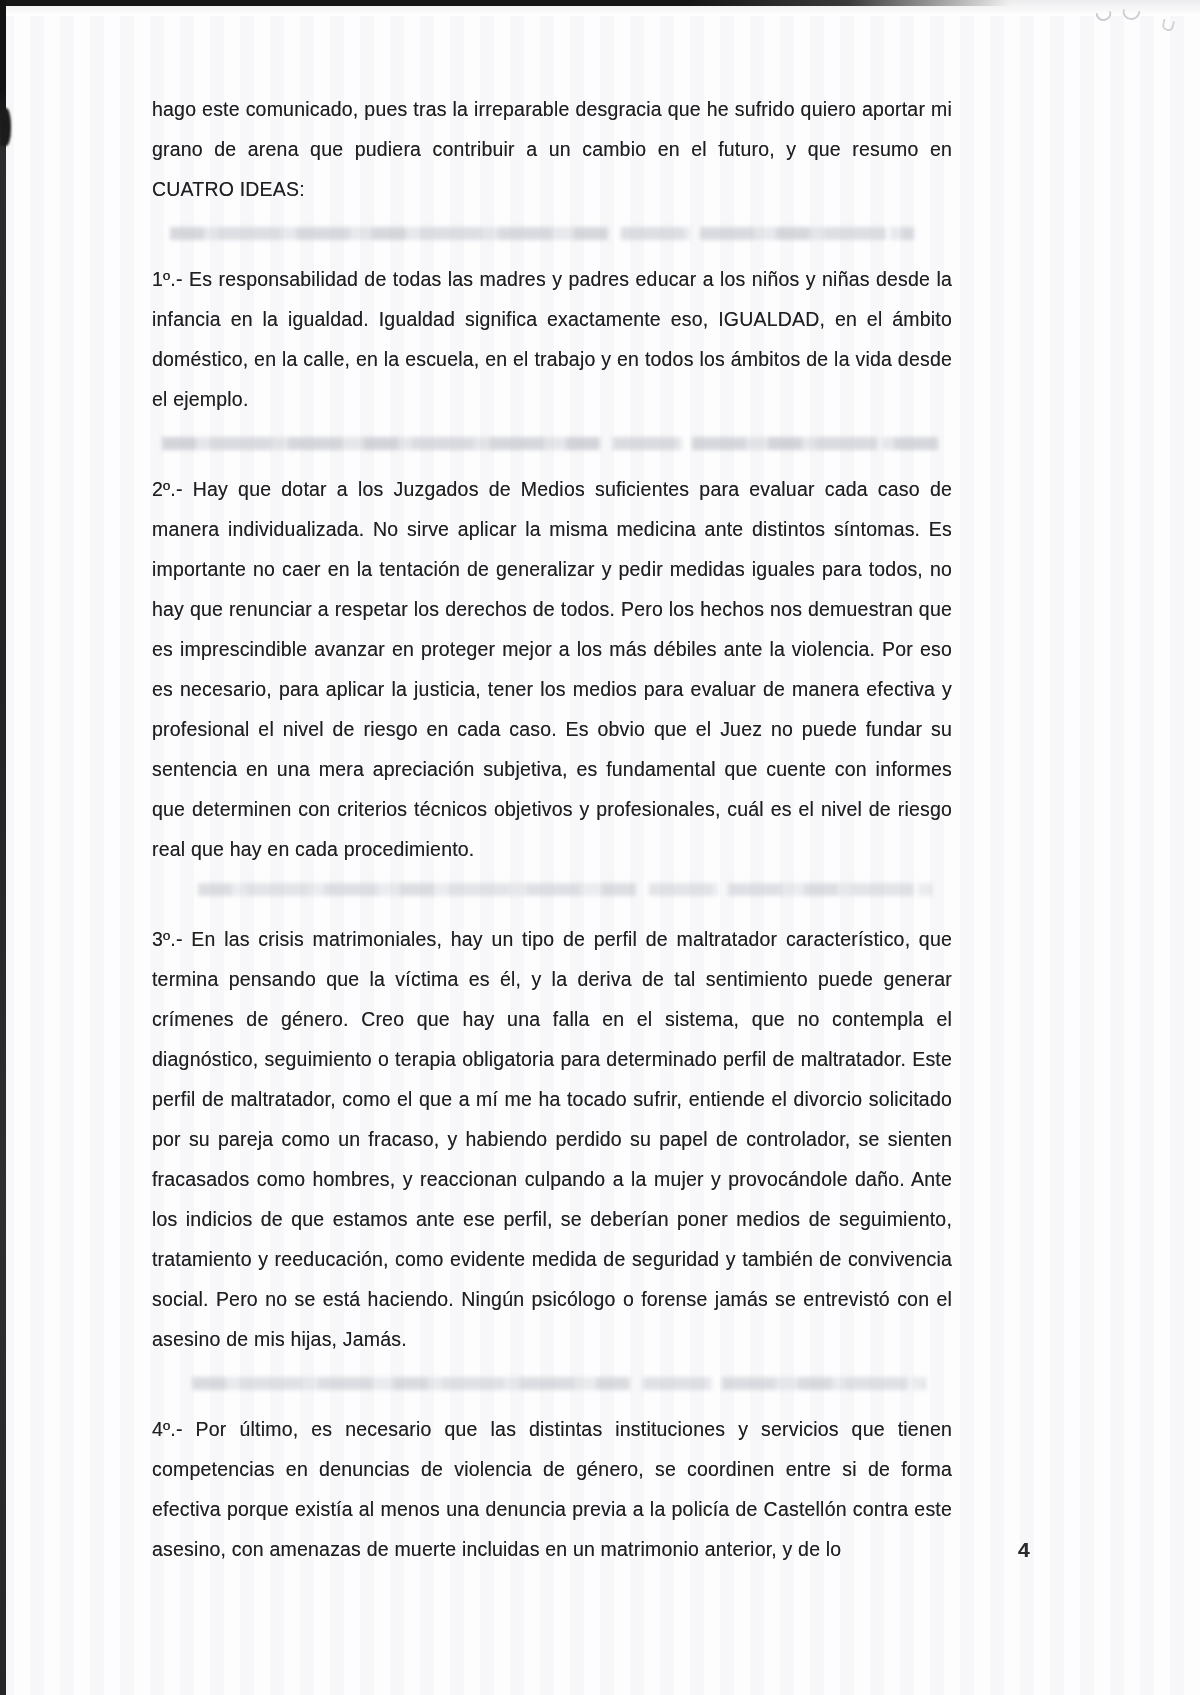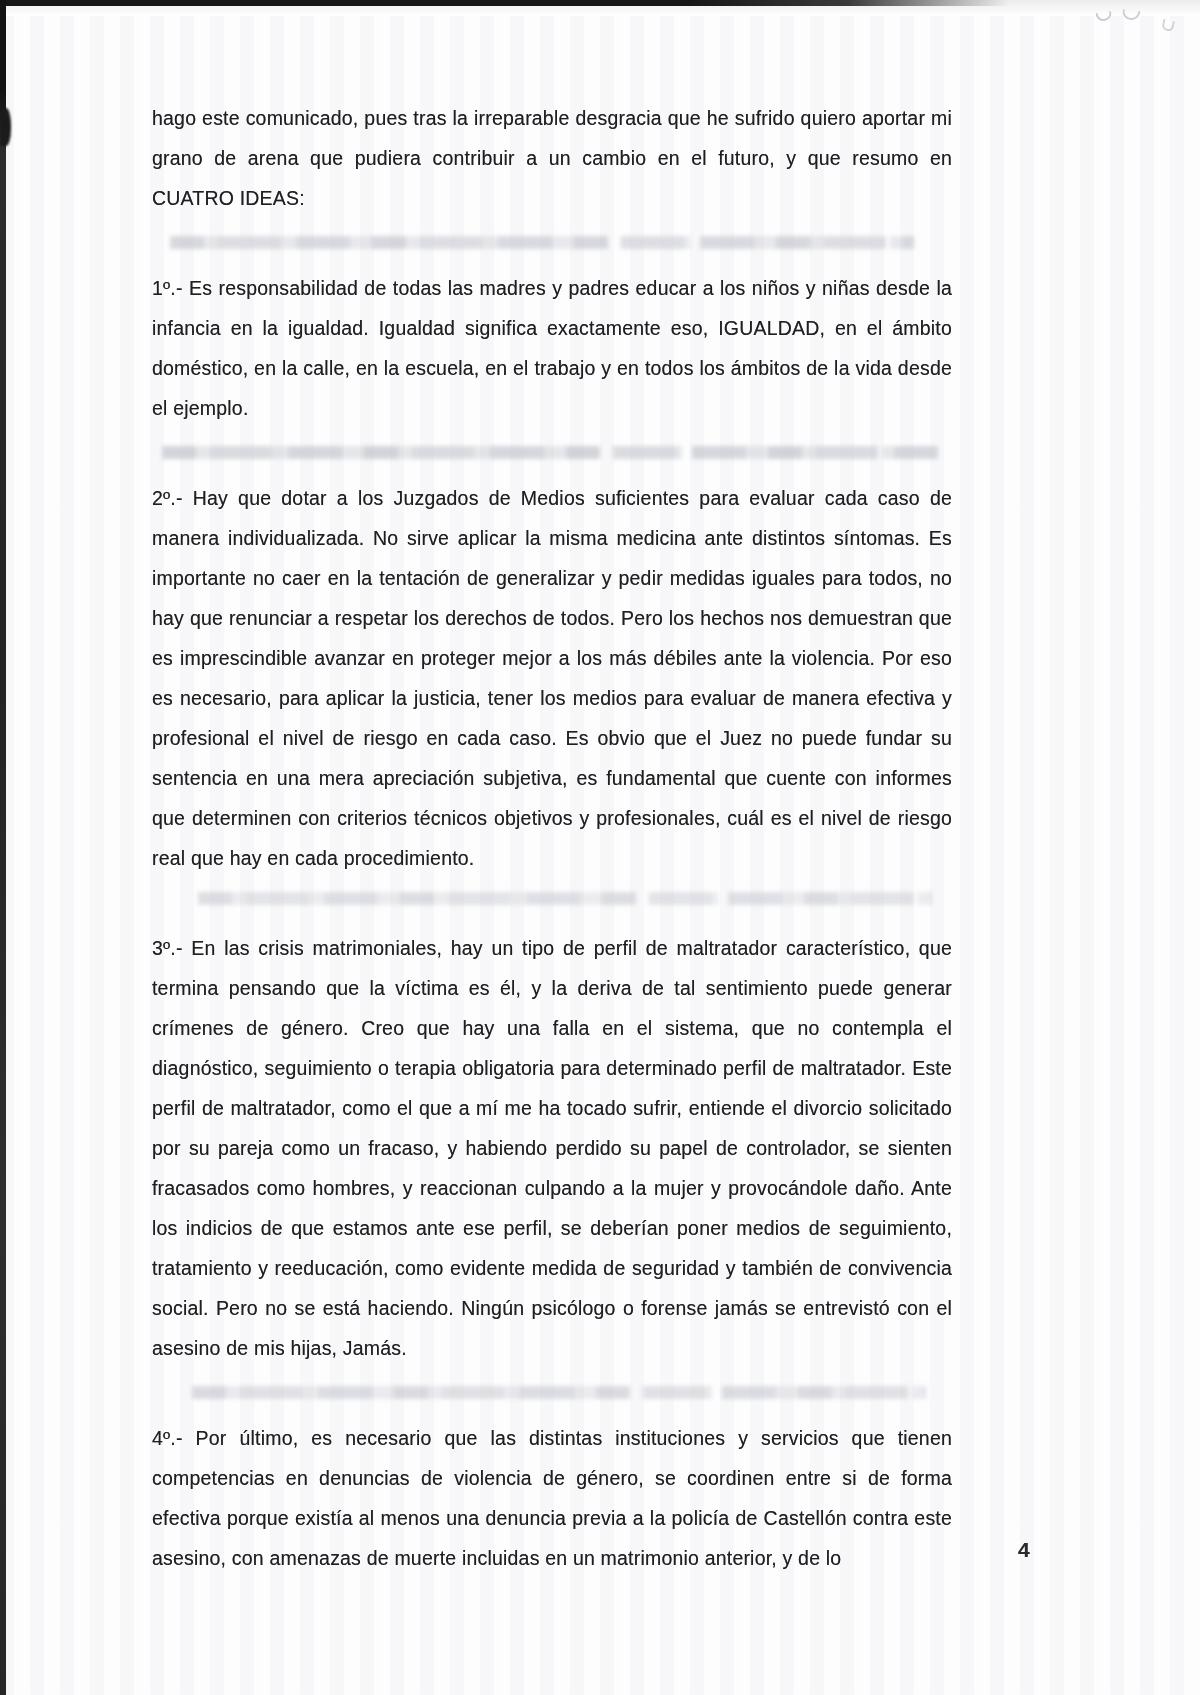--- a/index.html
+++ b/index.html
@@ -35,21 +35,21 @@
     background:#1b1b1b;border-radius:0 45% 45% 0;filter:blur(1px);
   }
   
   .pencil{position:absolute;border:2px solid #b9bcc4;border-top:none;background:transparent;}
   .pencil.m1{left:1096px;top:12px;width:12px;height:7px;border-radius:0 0 8px 8px;transform:rotate(-8deg);opacity:.75;}
   .pencil.m2{left:1122px;top:10px;width:14px;height:8px;border-radius:0 0 9px 9px;transform:rotate(6deg);opacity:.7;}
   .pencil.m3{left:1162px;top:20px;width:8px;height:9px;border-radius:0 0 7px 7px;transform:rotate(14deg);opacity:.65;}
 
   
   .content{
-    position:absolute;left:152px;top:98px;width:800px;
+    position:absolute;left:152px;top:89px;width:800px;
     font-size:19.5px;line-height:40px;letter-spacing:.2px;
     color:#1f1f22;
     text-align:justify;
     text-shadow:0 0 .6px rgba(20,20,22,.55);
   }
   .content p{margin:0;}
   
   .gap{height:50px;position:relative;}
   .smudge{
     position:absolute;top:18px;height:13px;

